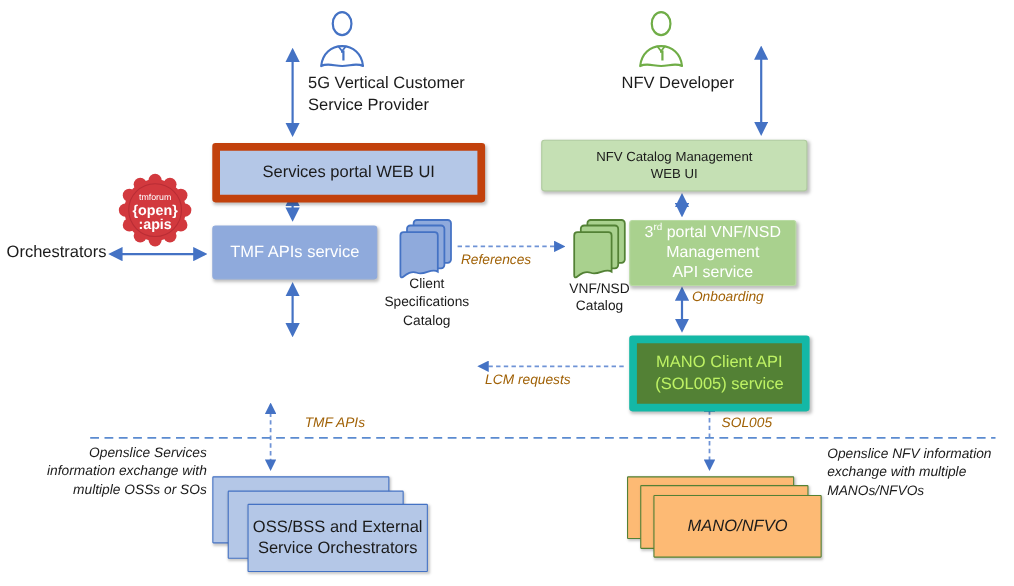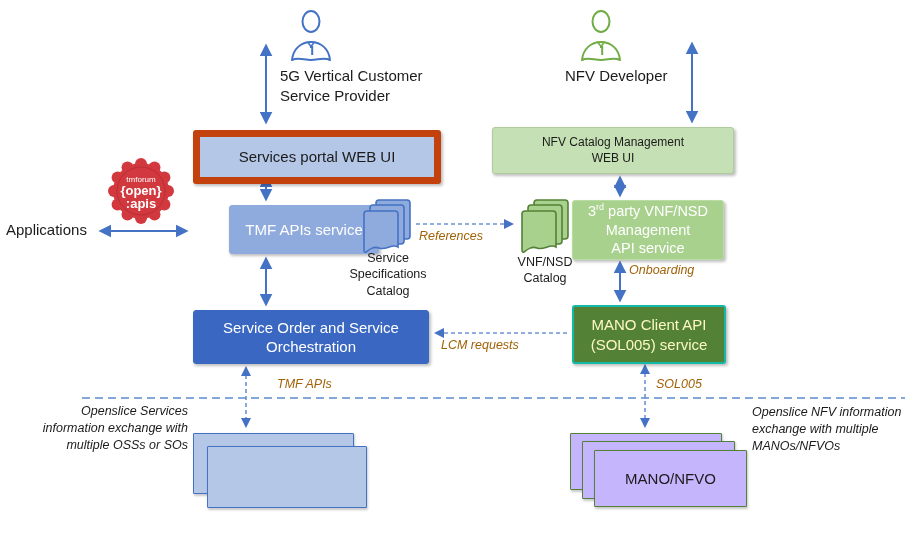--- a/index.html
+++ b/index.html
@@ -11,24 +11,24 @@
   .box{
     position:absolute;display:flex;align-items:center;justify-content:center;
     text-align:center;border-radius:3px;box-shadow:1.5px 2px 3px rgba(0,0,0,0.25);
     white-space:pre-line;line-height:1.28;
   }
   .lt-blue{background:#B4C7E7;border:7px solid #c2410c;color:#1b1b1b;font-size:15px;}
   .md-blue{background:#8FAADC;border:1px solid #8FAADC;color:#fff;font-size:15px;}
   .dk-blue{background:#3A67C1;border:1px solid #3A67C1;color:#fff;font-size:15px;}
   .lt-green{background:#C5E0B4;border:1px solid #AFCB9E;color:#1b1b1b;font-size:12px;}
   .md-green{background:#A9D18E;border:1px solid #B9DBA4;color:#fff;font-size:14.5px;}
-  .dk-green{background:#538135;border:2px solid #14b8a6;color:#fef9c3;font-size:15px;}
+  .dk-green{background:#538135;border:7px solid #14b8a6;color:#bef264;font-size:15px;}
   .stackbox{position:absolute;border-radius:1px;box-shadow:1px 1.5px 2.5px rgba(0,0,0,0.22);}
   .stackbox.blue{background:#B4C7E7;border:1.5px solid #4472C4;}
-  .stackbox.green{background:#c4b5fd;border:1.5px solid #538135;}
+  .stackbox.green{background:#fdba74;border:1.5px solid #538135;font-style:italic;}
   .stack-label{display:flex;align-items:center;justify-content:center;text-align:center;
     font-size:15px;line-height:1.3;white-space:pre-line;color:#1b1b1b;width:100%;height:100%;}
   .actor-label{position:absolute;font-size:15px;line-height:1.35;white-space:pre-line;}
   .plain-label{position:absolute;font-size:15px;white-space:pre-line;}
   .cat-label{position:absolute;font-size:12.5px;line-height:1.3;text-align:center;white-space:pre-line;}
   .edge-label{position:absolute;font-size:12.5px;font-style:italic;color:#a16207;white-space:nowrap;}
   .note{position:absolute;font-size:12.5px;font-style:italic;line-height:1.35;white-space:pre-line;}
   svg text{font-family:"Liberation Sans",sans-serif;}
   sup{font-size:9px;vertical-align:super;line-height:0;}
 </style>
@@ -89,40 +89,38 @@
         <circle cx="10.6" cy="20.5" r="6"></circle>
         <circle cx="20.5" cy="10.6" r="6"></circle>
       <circle cx="34" cy="34" r="28"></circle>
     </g>
     <circle cx="34" cy="34" r="24" fill="none" stroke="#b92d35" stroke-width="1"></circle>
     <text x="34" y="25" text-anchor="middle" font-size="8" fill="#fff">tmforum</text>
     <text x="34" y="38" text-anchor="middle" font-size="13" font-weight="bold" fill="#fff">{open}</text>
     <text x="34" y="51" text-anchor="middle" font-size="13" font-weight="bold" fill="#fff">:apis</text>
   </svg>
 
-  <div class="plain-label" style="left:6px;top:221px;">Applications</div>
+  <div class="plain-label" style="left:6px;top:221px;">Orchestrators</div>
 
   <div class="box lt-blue" style="left:193px;top:130px;width:234px;height:40px;">Services portal WEB UI</div>
-  <div class="box md-blue" style="left:193px;top:205px;width:148px;height:47px;margin-left:36px;">TMF APIs service</div>
-  <div class="box dk-blue" style="left:193px;top:310px;width:234px;height:52px;">Service Order and Service
-Orchestration</div>
+  <div class="box md-blue" style="left:193px;top:205px;width:148px;height:47px;">TMF APIs service</div>
   <div class="box lt-green" style="left:492px;top:127px;width:240px;height:45px;">NFV Catalog Management
 WEB UI</div>
   <div class="box md-green" style="left:572px;top:200px;width:150px;height:58px;">
-    <div><span>3</span><sup>rd</sup><span> party VNF/NSD</span><br><span>Management</span><br><span>API service</span></div>
+    <div><span>3</span><sup>rd</sup><span> portal VNF/NSD</span><br><span>Management</span><br><span>API service</span></div>
   </div>
   <div class="box dk-green" style="left:572px;top:305px;width:150px;height:55px;">MANO Client API
 (SOL005) service</div>
 
   <svg class="abs" style="left:362px;top:198px;" width="52" height="58" viewBox="0 0 52 58">
     <rect x="14" y="2" width="34" height="39" rx="3" fill="#8FAADC" stroke="#4472C4" stroke-width="1.6"></rect>
     <rect x="8" y="7" width="34" height="39" rx="3" fill="#8FAADC" stroke="#4472C4" stroke-width="1.6"></rect>
     <path d="M5,13 H33 Q36,13 36,16 V49 C30,45 24,53 17,50 C12,48 8,51 4,54 Q2,55 2,52 V16 Q2,13 5,13 Z" fill="#8FAADC" stroke="#4472C4" stroke-width="1.6"></path>
   </svg>
-  <div class="cat-label" style="left:338px;top:250px;width:100px;">Service
+  <div class="cat-label" style="left:338px;top:250px;width:100px;">Client
 Specifications
 Catalog</div>
 
   <svg class="abs" style="left:520px;top:198px;" width="52" height="58" viewBox="0 0 52 58">
     <rect x="14" y="2" width="34" height="39" rx="3" fill="#A9D18E" stroke="#538135" stroke-width="1.6"></rect>
     <rect x="8" y="7" width="34" height="39" rx="3" fill="#A9D18E" stroke="#538135" stroke-width="1.6"></rect>
     <path d="M5,13 H33 Q36,13 36,16 V49 C30,45 24,53 17,50 C12,48 8,51 4,54 Q2,55 2,52 V16 Q2,13 5,13 Z" fill="#A9D18E" stroke="#538135" stroke-width="1.6"></path>
   </svg>
   <div class="cat-label" style="left:505px;top:254px;width:80px;">VNF/NSD
 Catalog</div>
@@ -135,20 +133,24 @@
 
   <div class="note" style="left:38px;top:403px;width:150px;text-align:right;">Openslice Services
 information exchange with
 multiple OSSs or SOs</div>
   <div class="note" style="left:752px;top:404px;width:180px;text-align:left;">Openslice NFV information
 exchange with multiple
 MANOs/NFVOs</div>
 
   <div class="stackbox blue" style="left:193px;top:433px;width:159px;height:59px;"></div>
   <div class="stackbox blue" style="left:207px;top:446px;width:158px;height:60px;"></div>
+  <div class="stackbox blue" style="left:225px;top:458px;width:162px;height:60px;">
+    <div class="stack-label">OSS/BSS and External
+Service Orchestrators</div>
+  </div>
 
   <div class="stackbox green" style="left:570px;top:433px;width:150px;height:55px;"></div>
   <div class="stackbox green" style="left:582px;top:441px;width:151px;height:56px;"></div>
   <div class="stackbox green" style="left:594px;top:450px;width:151px;height:55px;">
     <div class="stack-label">MANO/NFVO</div>
   </div>
 
 </div>
 
 </body></html>

